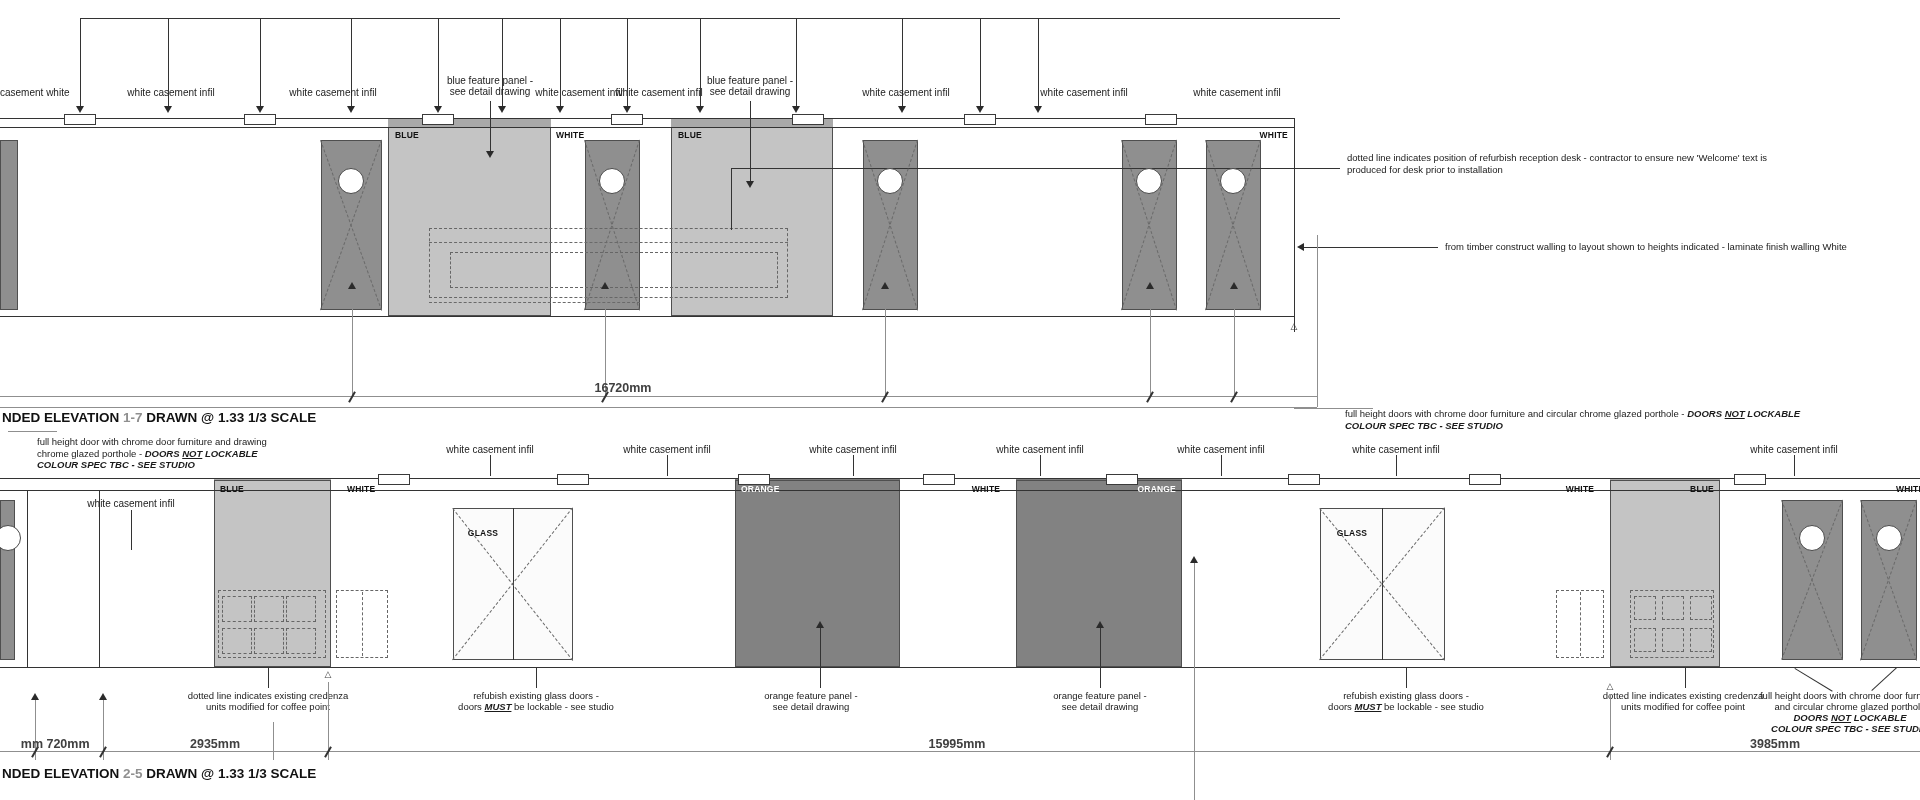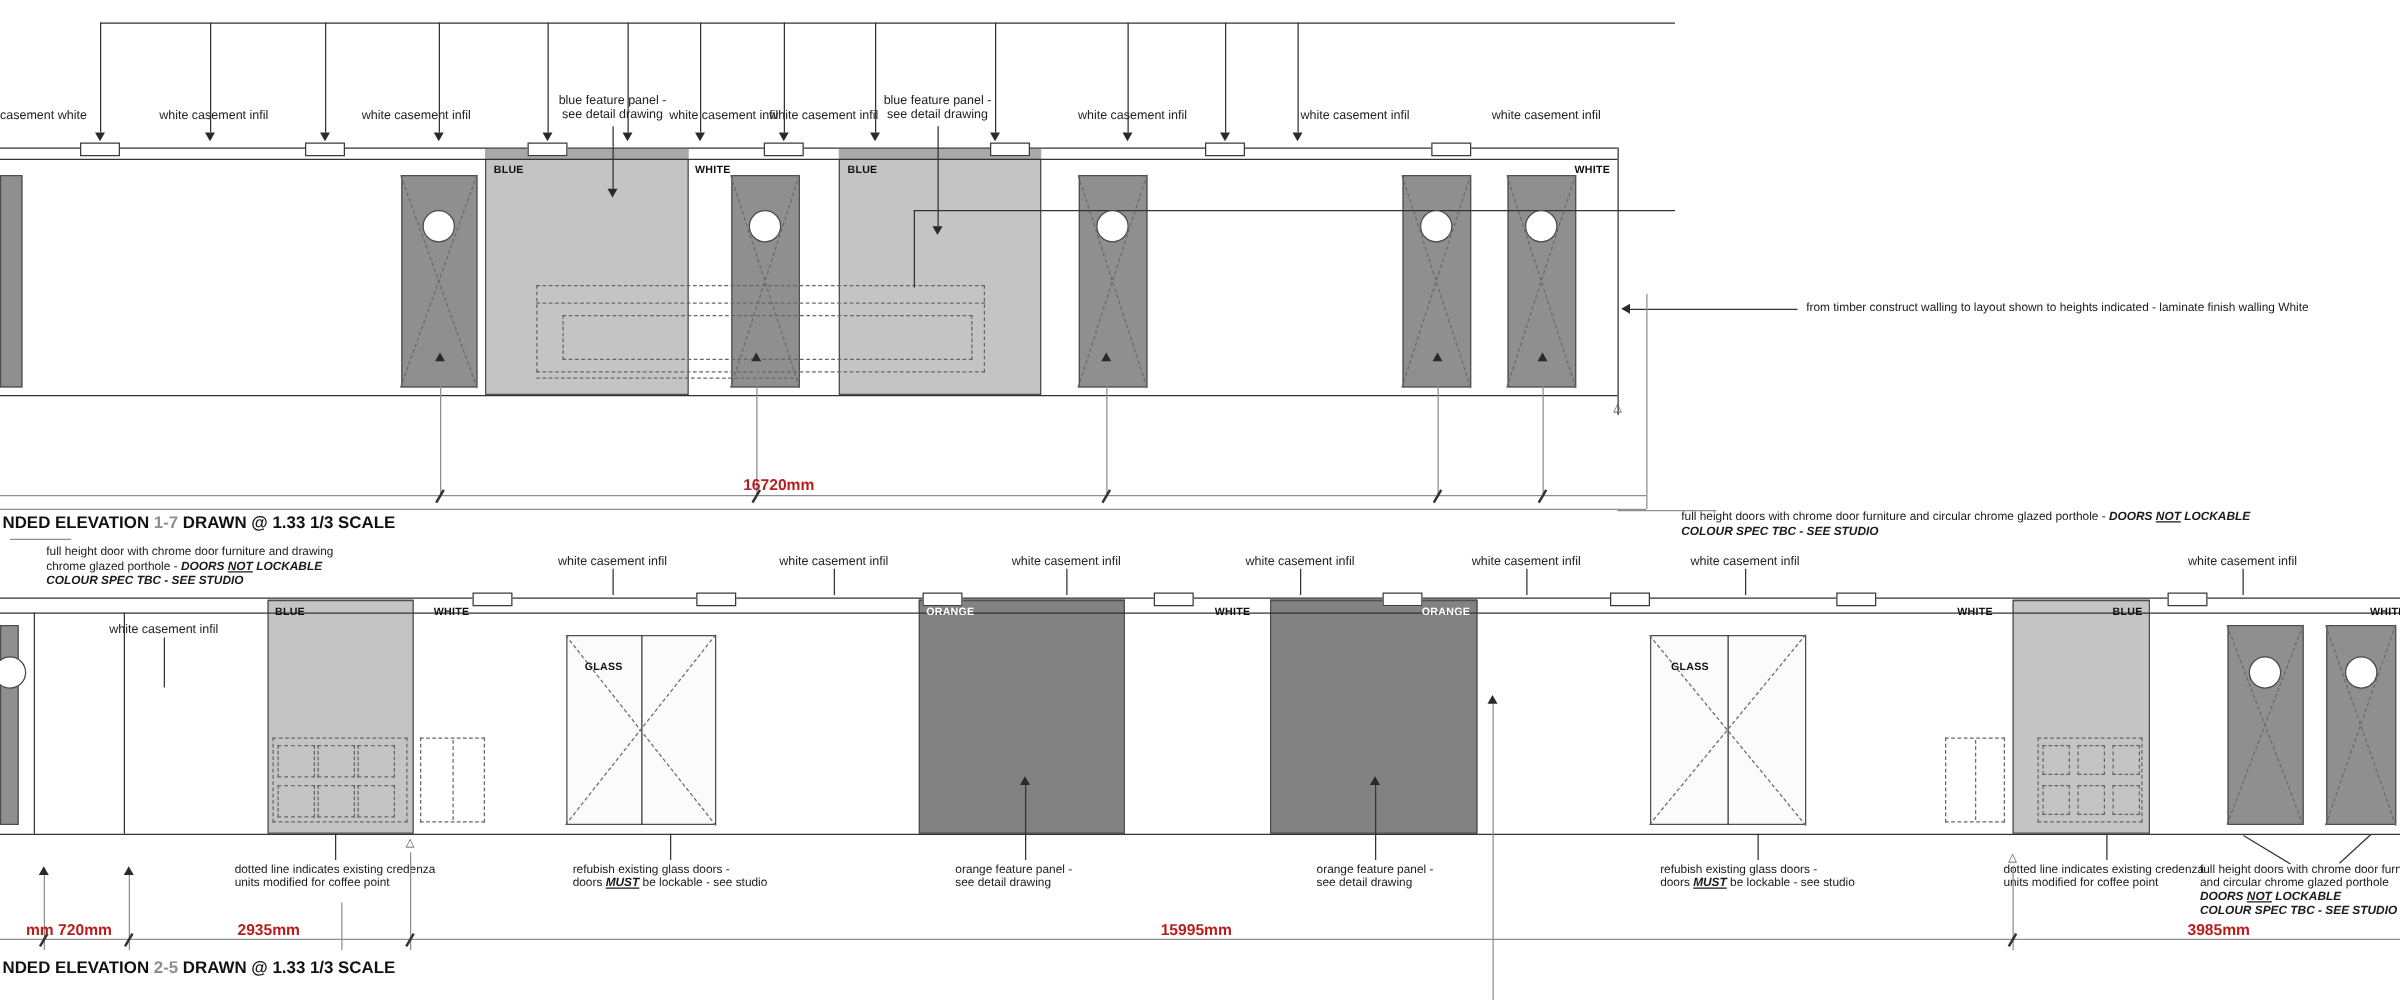--- a/index.html
+++ b/index.html
@@ -18,38 +18,42 @@
   .circ{position:absolute;border:1px solid #4a4a4a;border-radius:50%;background:#fff;box-sizing:border-box}
   .arr{position:absolute;width:0;height:0}
   .arr.d{border-left:4px solid transparent;border-right:4px solid transparent;border-top:7px solid #2a2a2a}
   .arr.u{border-left:4px solid transparent;border-right:4px solid transparent;border-bottom:7px solid #2a2a2a}
   .arr.l{border-top:4px solid transparent;border-bottom:4px solid transparent;border-right:7px solid #2a2a2a}
   .tick{position:absolute;width:12px;height:0;border-top:2px solid #333;transform:rotate(-60deg)}
   .txt{position:absolute;white-space:nowrap}
   .lbl{font-size:10px;color:#222}
   .plabel{font-size:8.5px;font-weight:bold;color:#111;letter-spacing:.2px}
   .plabelw{font-size:8.5px;font-weight:bold;color:#fff;letter-spacing:.2px}
-  .dim{font-size:12.5px;font-weight:bold;color:#b91c1c}
+  .dim{font-size:12.5px;font-weight:bold;color:#404040}
   .tri{font-size:9px;color:#444}
   .ac{transform:translateX(-50%)}
   .ar{transform:translateX(-100%)}
   .ann{position:absolute;font-size:9.5px;line-height:11.5px;color:#1a1a1a;white-space:nowrap}
   .bann{position:absolute;font-size:9.5px;line-height:11px;color:#1a1a1a;white-space:nowrap;
-        text-align:left;transform:translateX(-50%)}
+        text-align:center;transform:translateX(-50%)}
   .bi{font-weight:bold;font-style:italic}
   .u{text-decoration:underline}
   .title{position:absolute;font-size:13.5px;font-weight:bold;color:#111;white-space:nowrap}
   .gray{color:#8f8f8f}
 </style>
 </head>
 <body>
 
 <div id="canvas">
 
 
+  <div class="ann" style="left:1347px;top:152px">
+    <div>dotted line indicates position of refurbish reception desk - contractor to ensure new 'Welcome' text is</div>
+    <div>produced for desk prior to installation</div>
+  </div>
 
   <div class="ann" style="left:1445px;top:241px">
     <div>from timber construct walling to layout shown to heights indicated - laminate finish walling White</div>
   </div>
 
   <div class="ann" style="left:1345px;top:408px">
     <div><span>full height doors with chrome door furniture and circular chrome glazed porthole - </span><span class="bi">DOORS </span><span class="bi u">NOT</span><span class="bi"> LOCKABLE</span></div>
     <div class="bi">COLOUR SPEC TBC - SEE STUDIO</div>
   </div>
 

